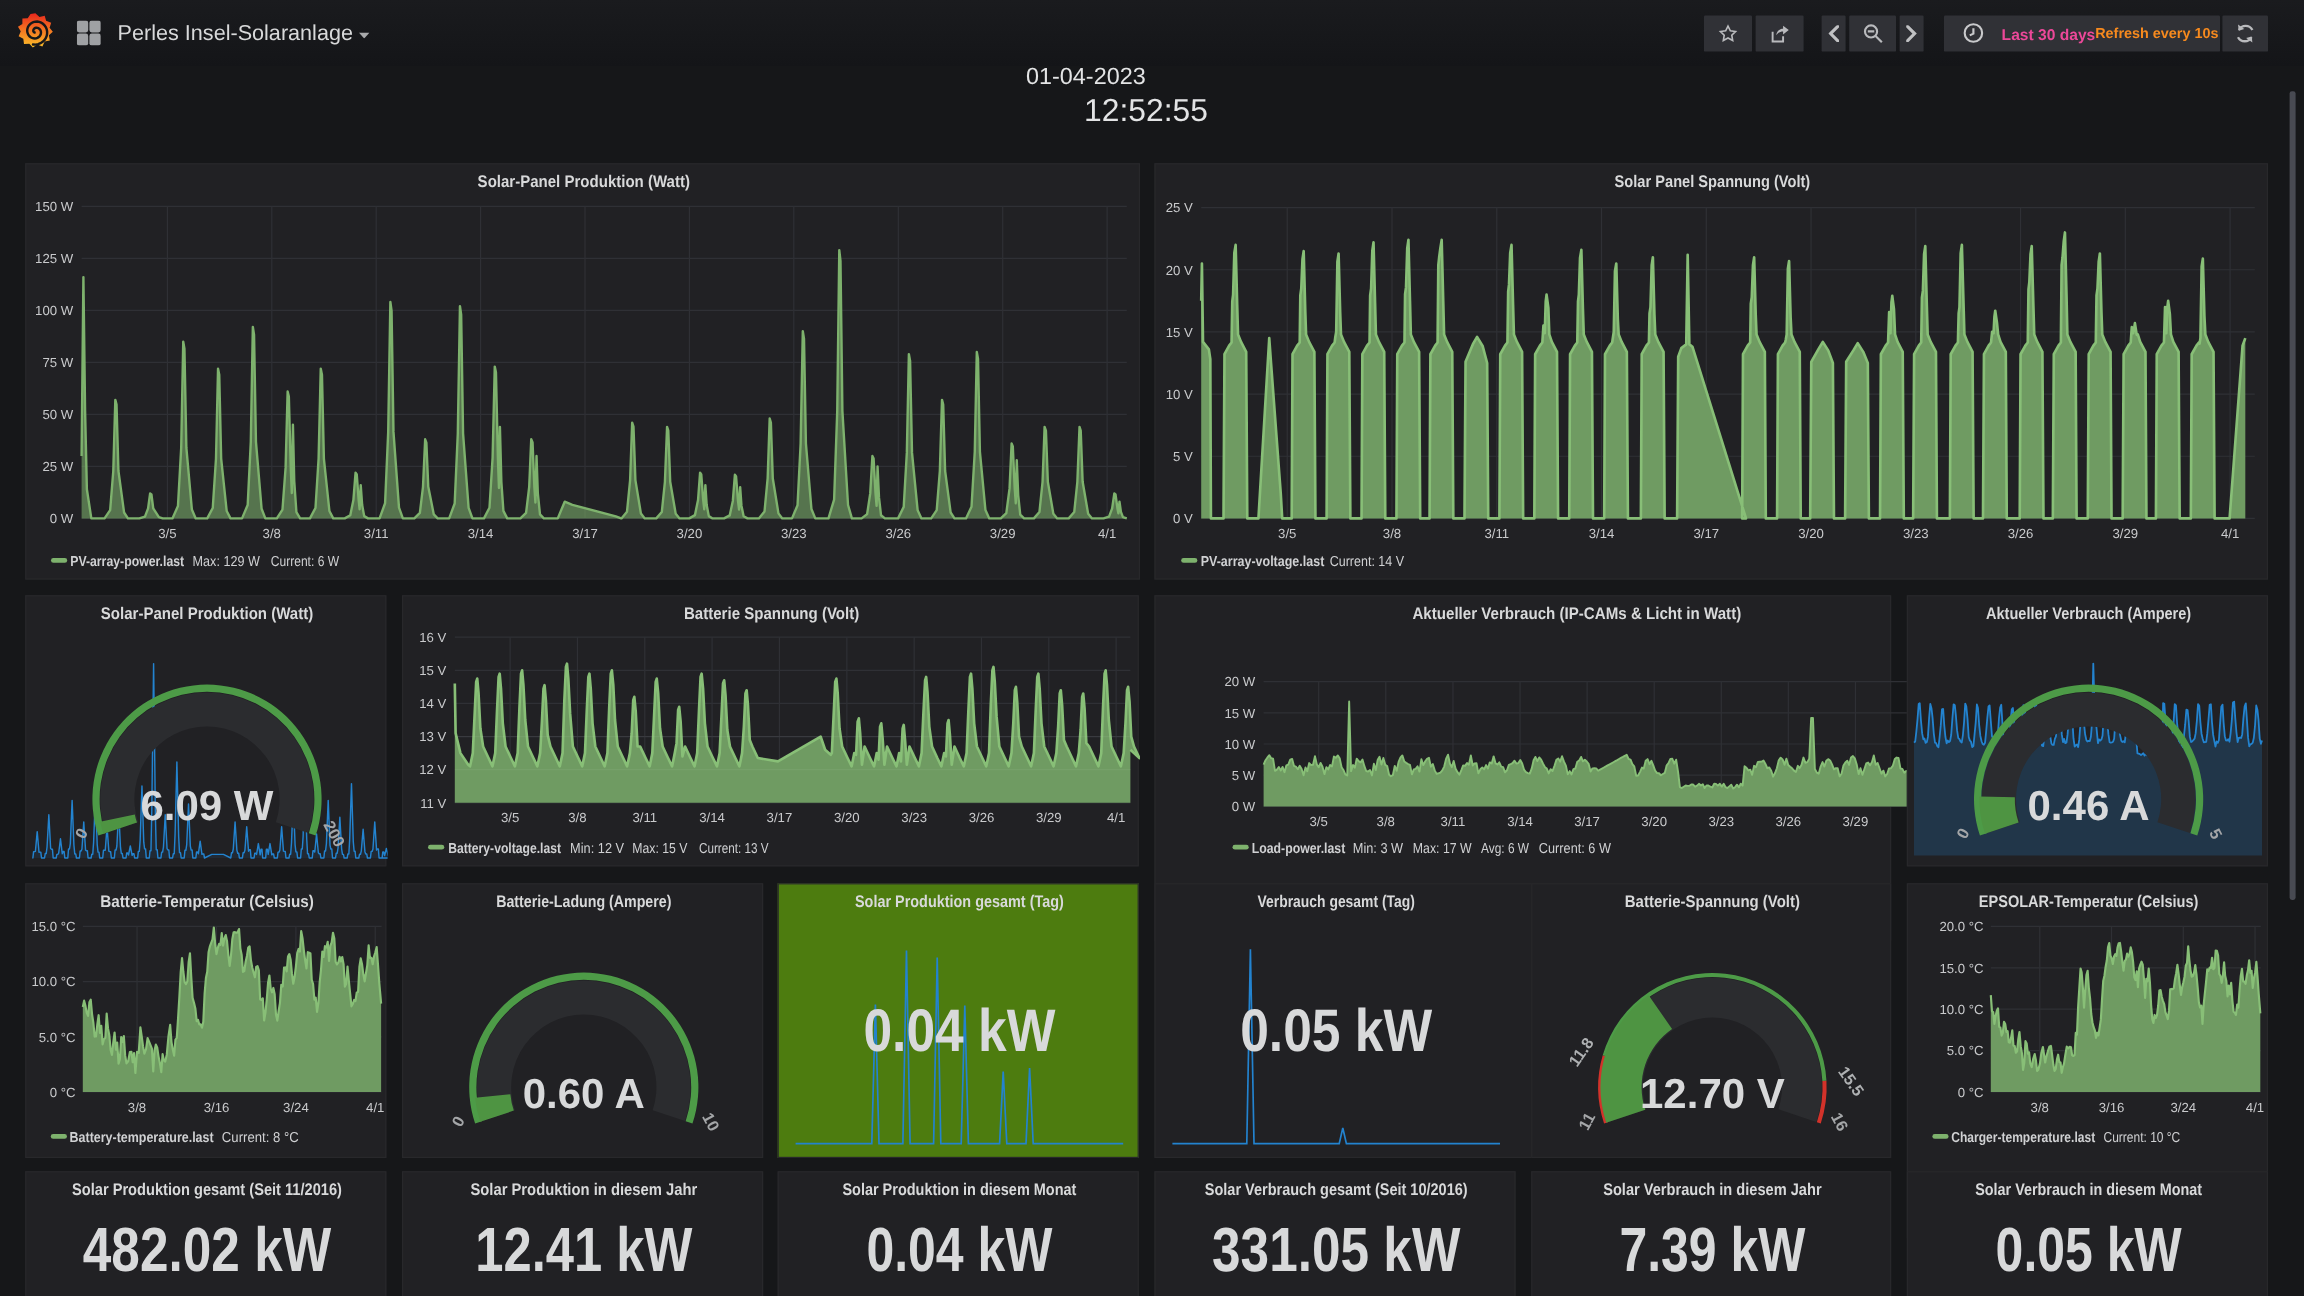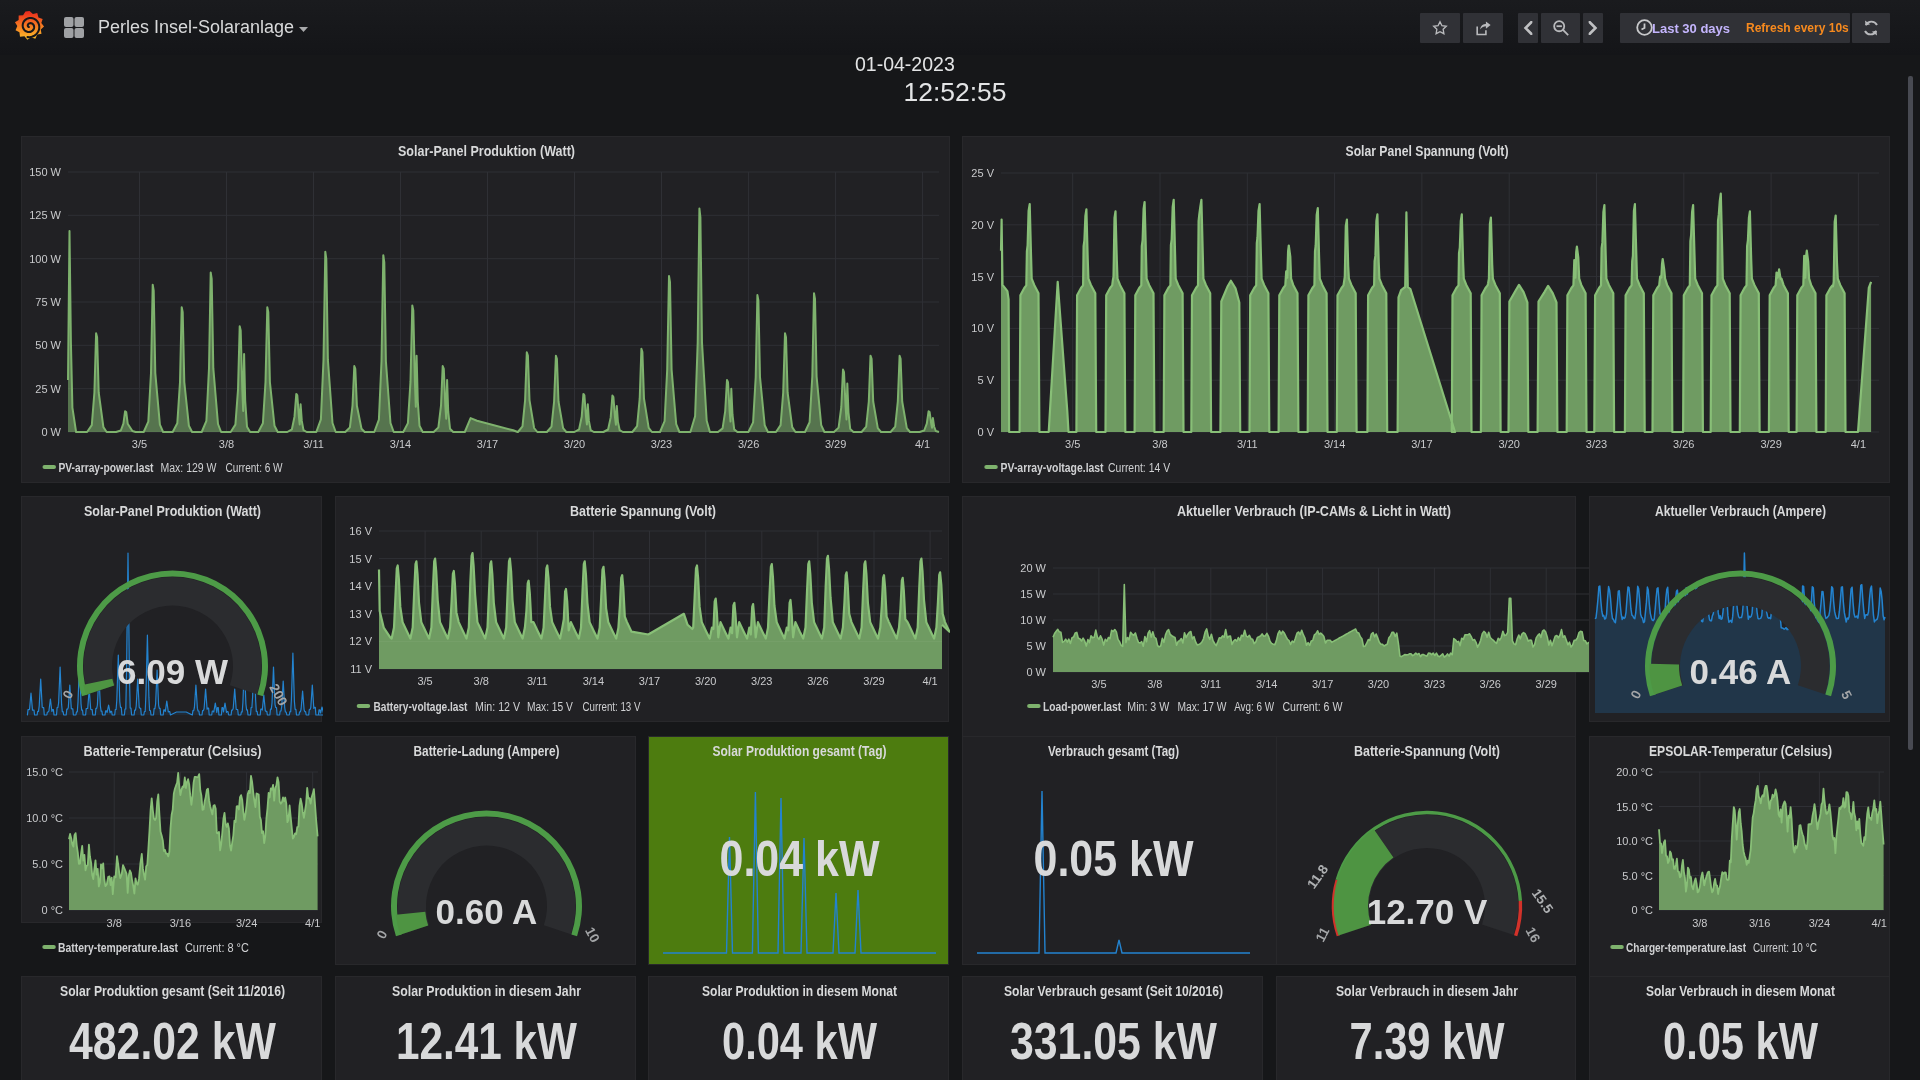--- a/index.html
+++ b/index.html
@@ -54,21 +54,21 @@
 <div style="position:absolute;left:1583px;top:13px;width:20px;height:30px;background:#303136;border-radius:1px;">
     <svg width="9" height="14" viewBox="0 0 9 14" style="position:absolute;left:50%;top:50%;transform:translate(-50%,-50%)">
       <path d="M1 1 L7 7 L1 13" fill="none" stroke="#c0c1c3" stroke-width="2.6" stroke-linecap="round"></path>
     </svg>
   </div>
 <div style="position:absolute;left:1620px;top:13px;width:230px;height:30px;background:#303136;border-radius:1px;">
     <svg width="17" height="17" viewBox="0 0 17 17" style="position:absolute;left:16px;top:6px">
       <circle cx="8.5" cy="8.5" r="7.3" fill="none" stroke="#c8c9cb" stroke-width="1.8"></circle>
       <path d="M8.5 4.5 L8.5 9 L5.5 10.5" fill="none" stroke="#c8c9cb" stroke-width="1.8"></path>
     </svg>
-    <span style="position:absolute;left:32px;top:8px;font-size:13px;color:#c4b5fd;font-weight:bold;white-space:nowrap;">Last 30 days</span>
+    <span style="position:absolute;left:48px;top:8px;font-size:13px;color:#ec4899;font-weight:bold;white-space:nowrap;">Last 30 days</span>
     <span style="position:absolute;left:126px;top:8px;font-size:12px;color:#f78a1e;font-weight:bold;white-space:nowrap;">Refresh every 10s</span>
   </div>
 <div style="position:absolute;left:1852px;top:13px;width:38px;height:30px;background:#303136;border-radius:1px;">
     <svg width="18" height="18" viewBox="0 0 24 24" style="position:absolute;left:50%;top:50%;transform:translate(-50%,-50%)">
       <path d="M20 8 A8.5 8.5 0 0 0 5 8" fill="none" stroke="#b9babd" stroke-width="2.6"></path>
       <path d="M4 2 L4.8 8.8 L11 7 Z" fill="#b9babd"></path>
       <path d="M4 16 A8.5 8.5 0 0 0 19 16" fill="none" stroke="#b9babd" stroke-width="2.6"></path>
       <path d="M20 22 L19.2 15.2 L13 17 Z" fill="#b9babd"></path>
     </svg>
   </div>
@@ -270,21 +270,21 @@
       <path d="M5.0 121.8L6.0 120.9L6.9 113.1L7.9 102.7L8.9 89.7L9.8 89.0L10.8 103.5L11.8 114.2L12.8 119.2L13.7 118.4L14.7 122.1L15.7 121.3L16.6 117.1L17.6 101.2L18.6 89.6L19.6 93.4L20.5 101.4L21.5 114.3L22.5 121.8L23.4 122.2L24.4 124.8L25.4 125.7L26.3 117.6L27.3 107.5L28.3 94.2L29.3 93.8L30.2 107.2L31.2 117.2L32.2 122.5L33.1 120.1L34.1 121.4L35.1 120.4L36.0 115.3L37.0 101.6L38.0 89.9L39.0 90.6L39.9 99.3L40.9 111.7L41.9 118.1L42.8 118.8L43.8 121.0L44.8 121.7L45.7 116.1L46.7 105.1L47.7 89.3L48.6 91.6L49.6 102.1L50.6 117.3L51.6 120.2L52.5 121.1L53.5 125.6L54.5 124.7L55.4 115.6L56.4 105.4L57.4 90.1L58.3 93.0L59.3 107.0L60.3 116.3L61.3 120.7L62.2 123.0L63.2 123.6L64.2 122.0L65.1 112.9L66.1 101.1L67.1 91.6L68.0 90.8L69.0 103.9L70.0 116.6L71.0 118.3L71.9 121.6L72.9 119.8L73.9 120.6L74.8 116.7L75.8 101.7L76.8 92.6L77.7 90.3L78.7 105.9L79.7 117.2L80.7 124.1L81.6 124.1L82.6 120.6L83.6 121.6L84.5 118.8L85.5 103.2L86.5 94.1L87.4 93.0L88.4 102.9L89.4 116.2L90.4 124.2L91.3 119.3L92.3 122.9L93.3 122.3L94.2 113.8L95.2 103.3L96.2 90.7L97.1 91.7L98.1 104.0L99.1 113.9L100.1 121.2L101.0 119.4L102.0 120.8L103.0 120.6L103.9 112.7L104.9 103.0L105.9 90.3L106.8 89.2L107.8 105.6L108.8 118.6L109.8 120.5L110.7 121.2L111.7 124.4L112.7 124.8L113.6 116.5L114.6 102.9L115.6 94.2L116.5 90.1L117.5 102.7L118.5 116.4L119.5 122.5L120.4 123.8L121.4 123.8L122.4 118.7L123.3 116.6L124.3 101.3L125.3 90.9L126.2 87.8L127.2 101.3L128.2 115.4L129.2 121.5L130.1 118.8L131.1 122.3L132.1 121.7L133.0 114.8L134.0 101.1L135.0 90.2L135.9 92.3L136.9 101.8L137.9 118.4L138.9 125.2L139.8 124.1L140.8 123.4L141.8 125.5L142.7 119.4L143.7 105.9L144.7 92.2L145.6 94.3L146.6 105.4L147.6 114.9L148.6 119.6L149.5 120.9L150.5 120.4L151.5 120.6L152.4 117.0L153.4 104.8L154.4 56.0L155.3 87.3L156.3 100.8L157.3 111.9L158.3 122.3L159.2 119.2L160.2 120.2L161.2 119.2L162.1 116.1L163.1 100.4L164.1 93.0L165.0 90.9L166.0 102.8L167.0 114.8L168.0 121.5L168.9 121.9L169.9 121.6L170.9 121.1L171.8 118.5L172.8 104.2L173.8 90.5L174.7 90.5L175.7 105.1L176.7 115.4L177.7 120.2L178.6 121.3L179.6 120.7L180.6 121.6L181.5 114.7L182.5 101.8L183.5 91.8L184.4 88.7L185.4 99.3L186.4 112.3L187.4 118.7L188.3 120.5L189.3 118.9L190.3 120.0L191.2 130.8L192.2 131.0L193.2 131.4L194.2 132.2L195.1 131.6L196.1 130.6L197.1 132.7L198.0 131.2L199.0 132.4L200.0 131.2L200.9 130.7L201.9 131.2L202.9 131.8L203.9 130.6L204.8 131.9L205.8 132.0L206.8 131.6L207.7 130.8L208.7 130.6L209.7 132.4L210.6 132.1L211.6 131.8L212.6 88.9L213.6 89.4L214.5 102.8L215.5 112.5L216.5 117.4L217.4 120.2L218.4 122.4L219.4 122.8L220.3 113.3L221.3 105.4L222.3 89.8L223.3 90.8L224.2 105.1L225.2 115.4L226.2 125.2L227.1 124.8L228.1 123.4L229.1 125.7L230.0 116.0L231.0 106.5L232.0 94.4L233.0 94.7L233.9 104.0L234.9 117.1L235.9 121.4L236.8 120.9L237.8 119.7L238.8 118.6L239.7 114.2L240.7 103.9L241.7 89.7L242.7 91.1L243.6 104.3L244.6 114.4L245.6 118.8L246.5 121.6L247.5 121.4L248.5 121.2L249.4 114.2L250.4 102.9L251.4 90.3L252.4 89.9L253.3 104.7L254.3 115.4L255.3 120.6L256.2 125.1L257.2 120.9L258.2 122.1L259.1 119.7L260.1 105.4L261.1 91.9L262.1 90.2L263.0 105.2L264.0 116.5L265.0 120.0L265.9 120.1L266.9 119.0L267.9 121.1L268.8 114.3L269.8 103.8L270.8 88.4L271.8 87.7L272.7 101.1L273.7 113.2L274.7 121.4L275.6 117.9L276.6 117.7L277.6 118.0L278.5 115.0L279.5 101.6L280.5 91.8L281.5 89.1L282.4 102.3L283.4 117.7L284.4 124.9L285.3 123.3L286.3 122.9L287.3 121.9L288.2 117.8L289.2 107.6L290.2 90.9L291.2 94.6L292.1 103.0L293.1 118.5L294.1 122.8L295.0 120.1L295.0 216.0L5.0 216.0Z" fill="#2383cf" fill-opacity="0.22"></path>
       <path d="M5.0 121.8L6.0 120.9L6.9 113.1L7.9 102.7L8.9 89.7L9.8 89.0L10.8 103.5L11.8 114.2L12.8 119.2L13.7 118.4L14.7 122.1L15.7 121.3L16.6 117.1L17.6 101.2L18.6 89.6L19.6 93.4L20.5 101.4L21.5 114.3L22.5 121.8L23.4 122.2L24.4 124.8L25.4 125.7L26.3 117.6L27.3 107.5L28.3 94.2L29.3 93.8L30.2 107.2L31.2 117.2L32.2 122.5L33.1 120.1L34.1 121.4L35.1 120.4L36.0 115.3L37.0 101.6L38.0 89.9L39.0 90.6L39.9 99.3L40.9 111.7L41.9 118.1L42.8 118.8L43.8 121.0L44.8 121.7L45.7 116.1L46.7 105.1L47.7 89.3L48.6 91.6L49.6 102.1L50.6 117.3L51.6 120.2L52.5 121.1L53.5 125.6L54.5 124.7L55.4 115.6L56.4 105.4L57.4 90.1L58.3 93.0L59.3 107.0L60.3 116.3L61.3 120.7L62.2 123.0L63.2 123.6L64.2 122.0L65.1 112.9L66.1 101.1L67.1 91.6L68.0 90.8L69.0 103.9L70.0 116.6L71.0 118.3L71.9 121.6L72.9 119.8L73.9 120.6L74.8 116.7L75.8 101.7L76.8 92.6L77.7 90.3L78.7 105.9L79.7 117.2L80.7 124.1L81.6 124.1L82.6 120.6L83.6 121.6L84.5 118.8L85.5 103.2L86.5 94.1L87.4 93.0L88.4 102.9L89.4 116.2L90.4 124.2L91.3 119.3L92.3 122.9L93.3 122.3L94.2 113.8L95.2 103.3L96.2 90.7L97.1 91.7L98.1 104.0L99.1 113.9L100.1 121.2L101.0 119.4L102.0 120.8L103.0 120.6L103.9 112.7L104.9 103.0L105.9 90.3L106.8 89.2L107.8 105.6L108.8 118.6L109.8 120.5L110.7 121.2L111.7 124.4L112.7 124.8L113.6 116.5L114.6 102.9L115.6 94.2L116.5 90.1L117.5 102.7L118.5 116.4L119.5 122.5L120.4 123.8L121.4 123.8L122.4 118.7L123.3 116.6L124.3 101.3L125.3 90.9L126.2 87.8L127.2 101.3L128.2 115.4L129.2 121.5L130.1 118.8L131.1 122.3L132.1 121.7L133.0 114.8L134.0 101.1L135.0 90.2L135.9 92.3L136.9 101.8L137.9 118.4L138.9 125.2L139.8 124.1L140.8 123.4L141.8 125.5L142.7 119.4L143.7 105.9L144.7 92.2L145.6 94.3L146.6 105.4L147.6 114.9L148.6 119.6L149.5 120.9L150.5 120.4L151.5 120.6L152.4 117.0L153.4 104.8L154.4 56.0L155.3 87.3L156.3 100.8L157.3 111.9L158.3 122.3L159.2 119.2L160.2 120.2L161.2 119.2L162.1 116.1L163.1 100.4L164.1 93.0L165.0 90.9L166.0 102.8L167.0 114.8L168.0 121.5L168.9 121.9L169.9 121.6L170.9 121.1L171.8 118.5L172.8 104.2L173.8 90.5L174.7 90.5L175.7 105.1L176.7 115.4L177.7 120.2L178.6 121.3L179.6 120.7L180.6 121.6L181.5 114.7L182.5 101.8L183.5 91.8L184.4 88.7L185.4 99.3L186.4 112.3L187.4 118.7L188.3 120.5L189.3 118.9L190.3 120.0L191.2 130.8L192.2 131.0L193.2 131.4L194.2 132.2L195.1 131.6L196.1 130.6L197.1 132.7L198.0 131.2L199.0 132.4L200.0 131.2L200.9 130.7L201.9 131.2L202.9 131.8L203.9 130.6L204.8 131.9L205.8 132.0L206.8 131.6L207.7 130.8L208.7 130.6L209.7 132.4L210.6 132.1L211.6 131.8L212.6 88.9L213.6 89.4L214.5 102.8L215.5 112.5L216.5 117.4L217.4 120.2L218.4 122.4L219.4 122.8L220.3 113.3L221.3 105.4L222.3 89.8L223.3 90.8L224.2 105.1L225.2 115.4L226.2 125.2L227.1 124.8L228.1 123.4L229.1 125.7L230.0 116.0L231.0 106.5L232.0 94.4L233.0 94.7L233.9 104.0L234.9 117.1L235.9 121.4L236.8 120.9L237.8 119.7L238.8 118.6L239.7 114.2L240.7 103.9L241.7 89.7L242.7 91.1L243.6 104.3L244.6 114.4L245.6 118.8L246.5 121.6L247.5 121.4L248.5 121.2L249.4 114.2L250.4 102.9L251.4 90.3L252.4 89.9L253.3 104.7L254.3 115.4L255.3 120.6L256.2 125.1L257.2 120.9L258.2 122.1L259.1 119.7L260.1 105.4L261.1 91.9L262.1 90.2L263.0 105.2L264.0 116.5L265.0 120.0L265.9 120.1L266.9 119.0L267.9 121.1L268.8 114.3L269.8 103.8L270.8 88.4L271.8 87.7L272.7 101.1L273.7 113.2L274.7 121.4L275.6 117.9L276.6 117.7L277.6 118.0L278.5 115.0L279.5 101.6L280.5 91.8L281.5 89.1L282.4 102.3L283.4 117.7L284.4 124.9L285.3 123.3L286.3 122.9L287.3 121.9L288.2 117.8L289.2 107.6L290.2 90.9L291.2 94.6L292.1 103.0L293.1 118.5L294.1 122.8L295.0 120.1" fill="none" stroke="#2383cf" stroke-width="1.5" stroke-linejoin="round"></path>
       <path d="M66.10 197.24A89.00 89.00 0 1 1 234.90 197.24L207.87 188.20A60.50 60.50 0 1 0 93.13 188.20Z" fill="#2b2c2f"></path>
       <path d="M59.94 199.30A95.50 95.50 0 1 1 241.06 199.30L235.37 197.40A89.50 89.50 0 1 0 65.63 197.40Z" fill="#4d9b47"></path>
       <path d="M64.20 197.87A91.00 91.00 0 0 1 59.53 166.68L89.02 167.43A61.50 61.50 0 0 0 92.18 188.51Z" fill="#4e9442"></path>
       <text x="50.0" y="199.6" font-size="13.5" fill="#a4a6a8" text-anchor="middle" font-weight="bold" transform="rotate(-62 50.0 199.6)">0</text>
       <text x="252.4" y="200.0" font-size="13.5" fill="#a4a6a8" text-anchor="middle" font-weight="bold" transform="rotate(62 252.4 200.0)">5</text>
       <text x="150.5" y="186.5" font-size="35" fill="#d8d9da" text-anchor="middle" font-weight="bold">0.46 A</text>
     </svg>
   </div>
-<div style="position:absolute;left:21px;top:736px;width:301px;height:187px;background:#212124;border:1px solid #28282b;box-sizing:border-box;">
+<div style="position:absolute;left:21px;top:736px;width:301px;height:229px;background:#212124;border:1px solid #28282b;box-sizing:border-box;">
     <svg width="301" height="229" viewBox="0 0 301 229" style="display:block">
       <text x="150.5" y="19.0" font-size="14" fill="#d8d9da" text-anchor="middle" font-weight="bold" textLength="178" lengthAdjust="spacingAndGlyphs">Batterie-Temperatur (Celsius)</text>
       <line x1="47" y1="173.0" x2="296" y2="173.0" stroke="#2f3035" stroke-width="1"></line>
       <text x="41.0" y="177.0" font-size="11" fill="#c9cacc" text-anchor="end" font-weight="normal">0 °C</text>
       <line x1="47" y1="127.0" x2="296" y2="127.0" stroke="#2f3035" stroke-width="1"></line>
       <text x="41.0" y="131.0" font-size="11" fill="#c9cacc" text-anchor="end" font-weight="normal">5.0 °C</text>
       <line x1="47" y1="81.0" x2="296" y2="81.0" stroke="#2f3035" stroke-width="1"></line>
       <text x="41.0" y="85.0" font-size="11" fill="#c9cacc" text-anchor="end" font-weight="normal">10.0 °C</text>
       <line x1="47" y1="35.0" x2="296" y2="35.0" stroke="#2f3035" stroke-width="1"></line>
       <text x="41.0" y="39.0" font-size="11" fill="#c9cacc" text-anchor="end" font-weight="normal">15.0 °C</text>

